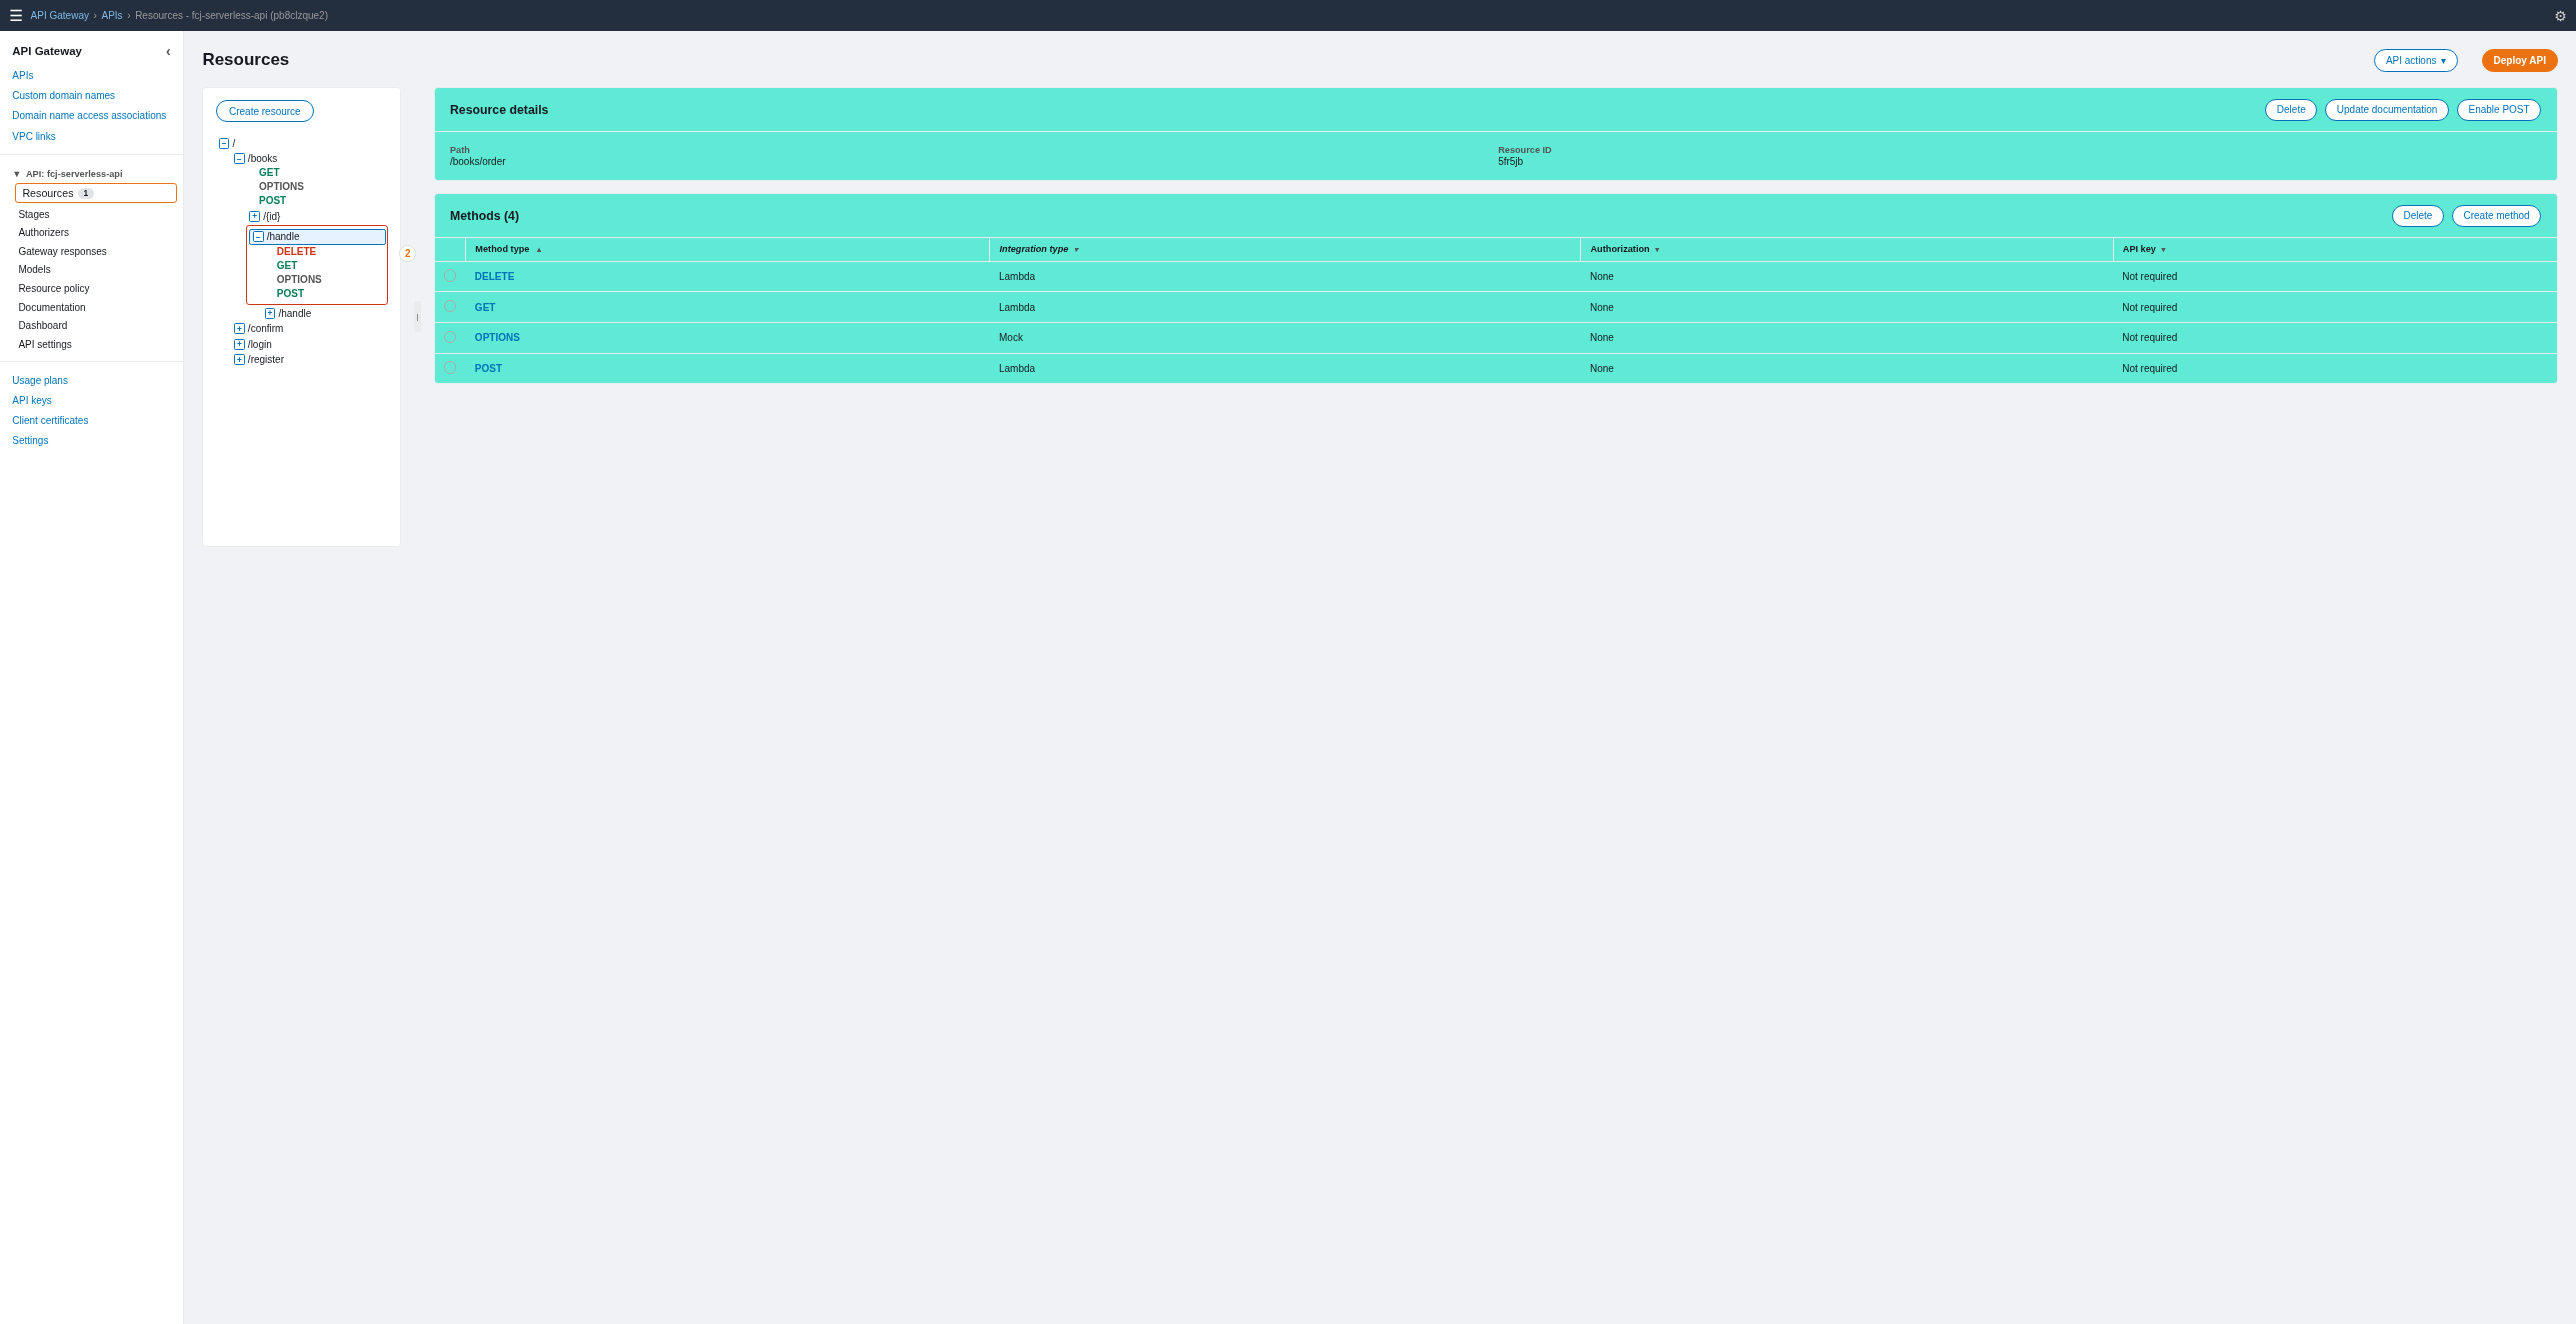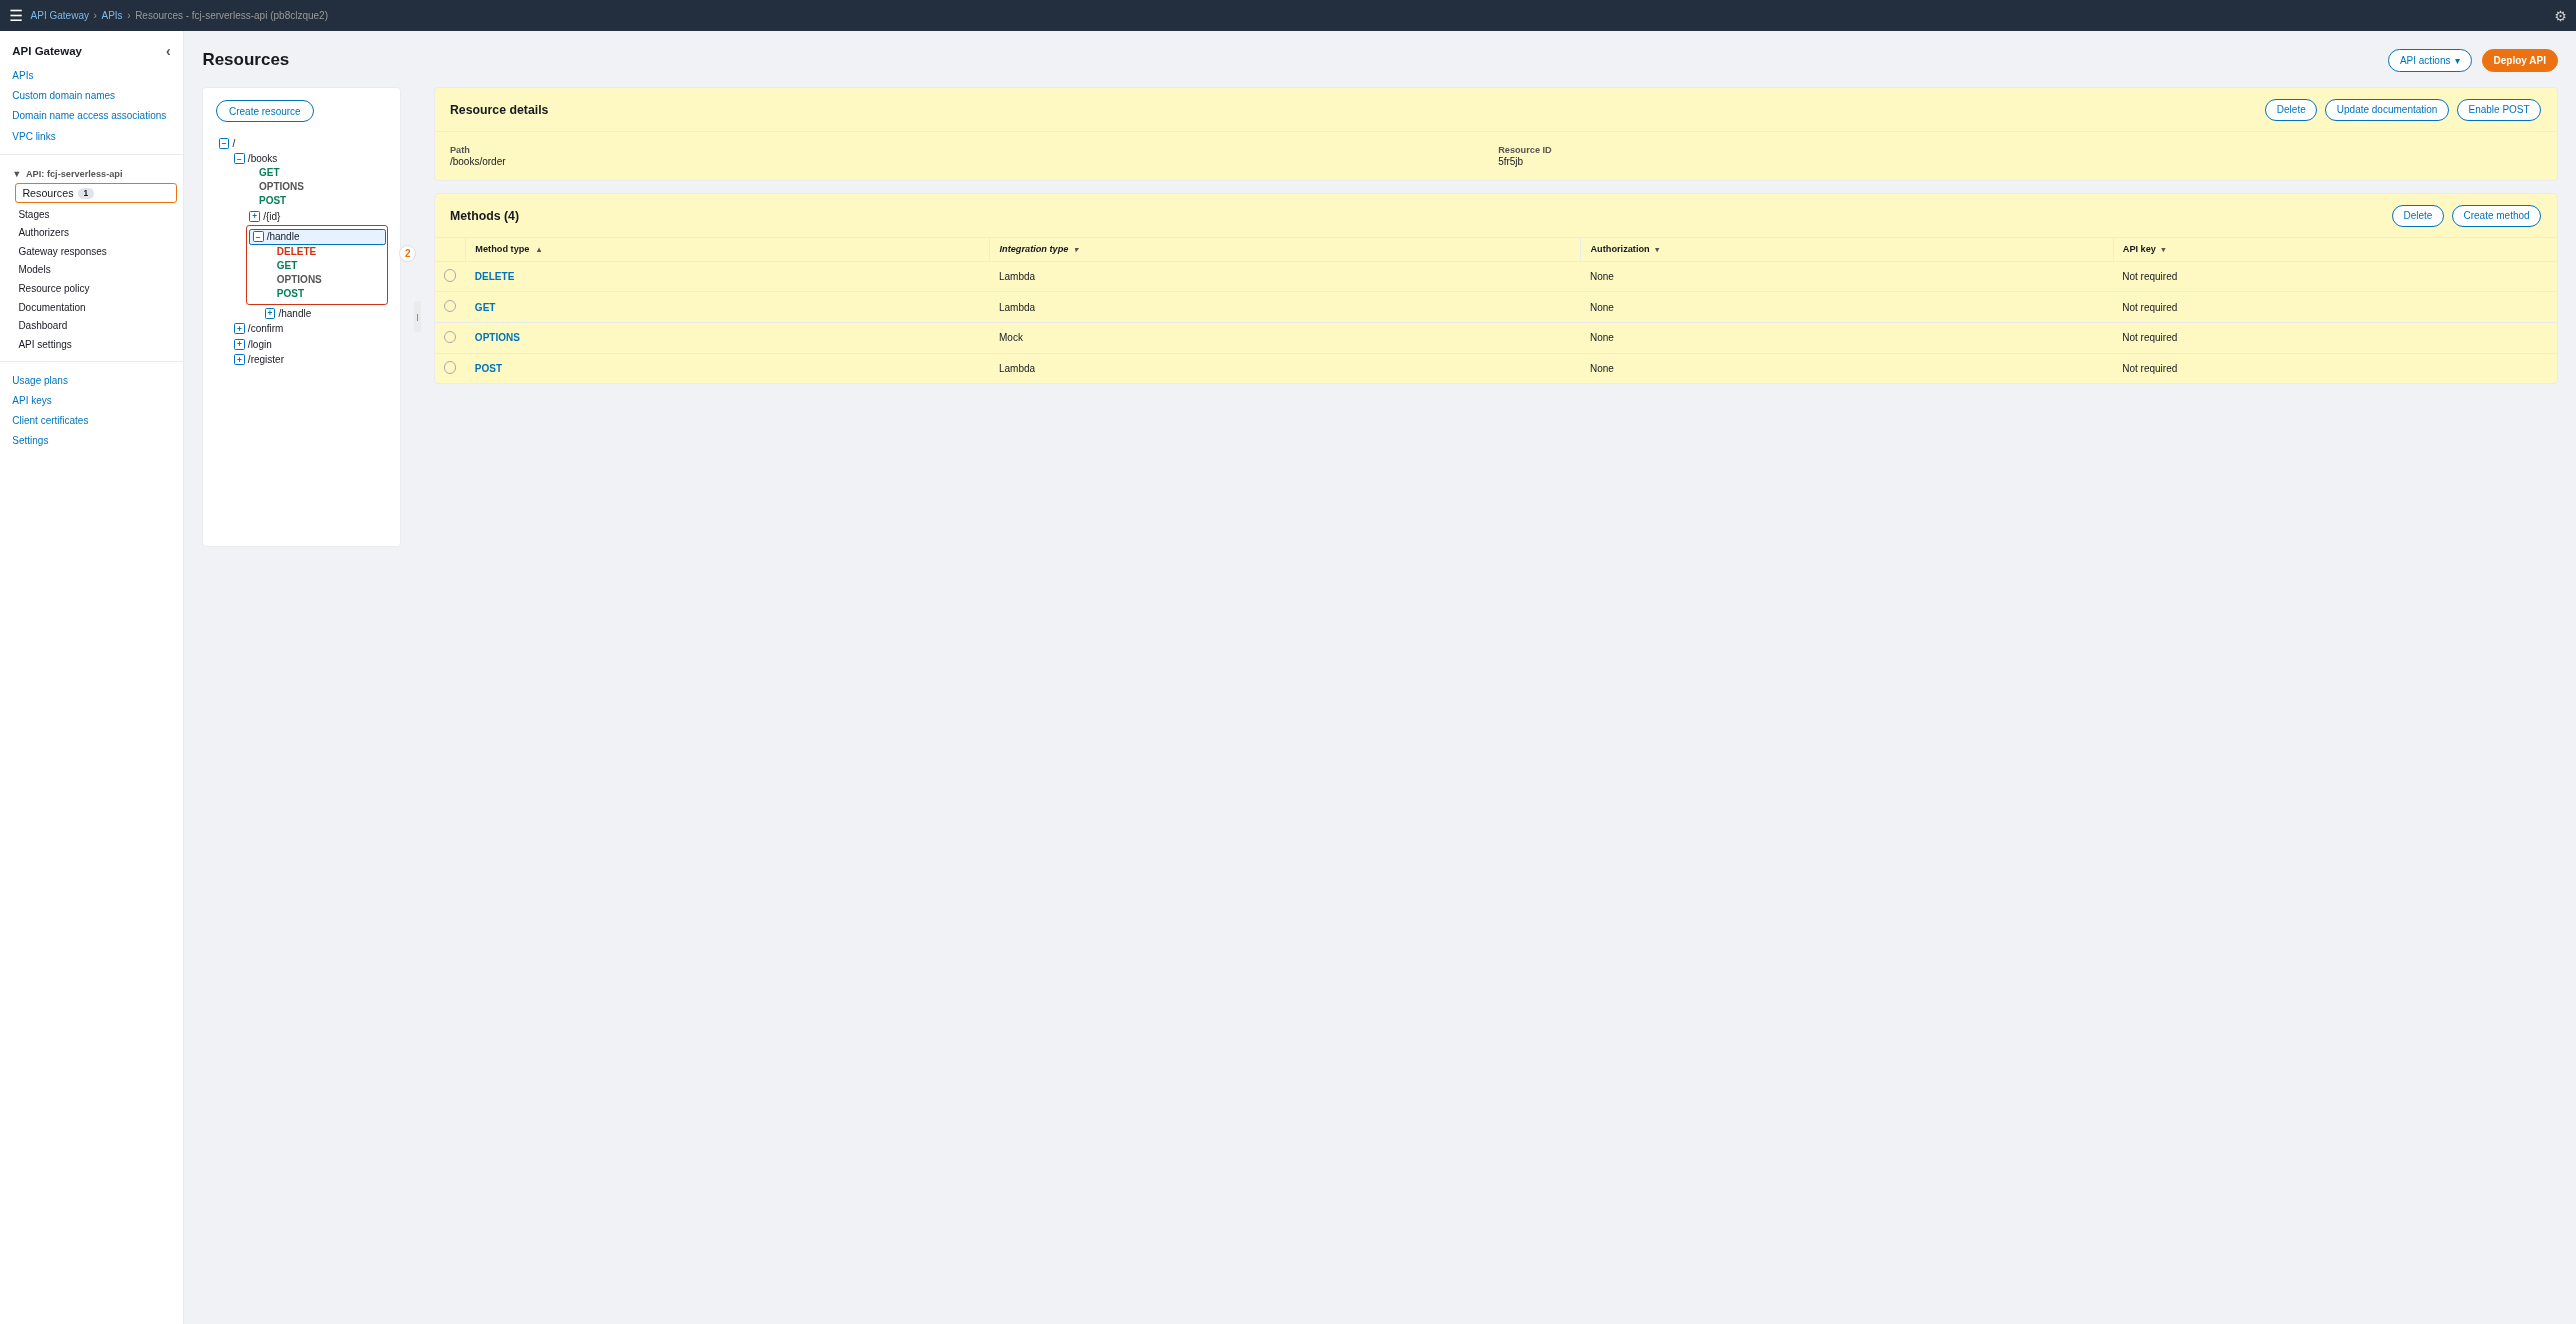--- a/index.html
+++ b/index.html
@@ -86,21 +86,21 @@
     }
 
     .page-header {
       display: flex;
       justify-content: space-between;
       align-items: center;
       margin-bottom: 15.3px;
     }
     .page-title { font-size: 17px; font-weight: 700; color: #16191f; }
 
-    .header-actions { display: flex; gap: 10px; }
+    .header-actions { display: flex; gap: 24px; }
 
     .btn {
       padding: 4.6px 10.7px;
       border-radius: 15.3px;
       font-size: 10px;
       cursor: pointer;
       border: 0.8px solid;
       font-weight: 500;
     }
     .btn-outline {
@@ -192,21 +192,21 @@
 
     
     .details-panel {
       flex: 1;
       display: flex;
       flex-direction: column;
       gap: 12.3px;
     }
 
     .card {
-      background: #fef9c3;
+      background: #5eead4;
       border: 0.8px solid #e9ebed;
       border-radius: 4.6px;
     }
     .card-header {
       padding: 10.7px 15.3px;
       display: flex;
       justify-content: space-between;
       align-items: center;
       border-bottom: 0.8px solid #e9ebed;
     }

